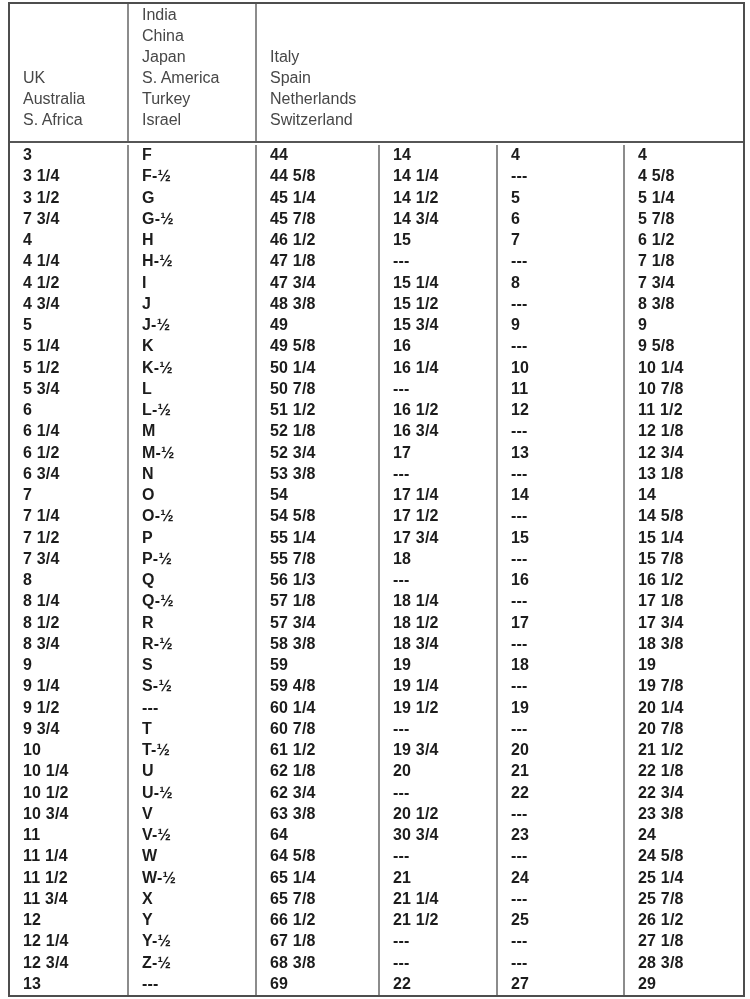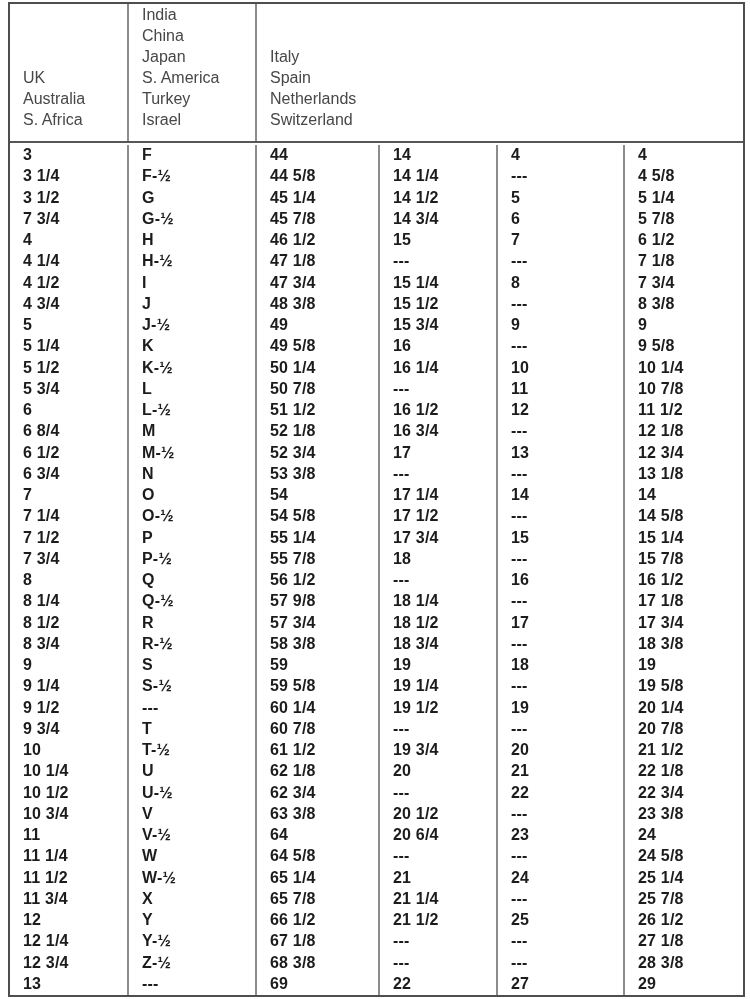--- a/index.html
+++ b/index.html
@@ -193,21 +193,21 @@
       </div>
       <div class="tr">
         <div class="td">6</div>
         <div class="td">L-½</div>
         <div class="td">51 1/2</div>
         <div class="td">16 1/2</div>
         <div class="td">12</div>
         <div class="td">11 1/2</div>
       </div>
       <div class="tr">
-        <div class="td">6 8/4</div>
+        <div class="td">6 1/4</div>
         <div class="td">M</div>
         <div class="td">52 1/8</div>
         <div class="td">16 3/4</div>
         <div class="td">---</div>
         <div class="td">12 1/8</div>
       </div>
       <div class="tr">
         <div class="td">6 1/2</div>
         <div class="td">M-½</div>
         <div class="td">52 3/4</div>
@@ -251,29 +251,29 @@
         <div class="td">7 3/4</div>
         <div class="td">P-½</div>
         <div class="td">55 7/8</div>
         <div class="td">18</div>
         <div class="td">---</div>
         <div class="td">15 7/8</div>
       </div>
       <div class="tr">
         <div class="td">8</div>
         <div class="td">Q</div>
-        <div class="td">56 1/2</div>
+        <div class="td">56 1/3</div>
         <div class="td">---</div>
         <div class="td">16</div>
         <div class="td">16 1/2</div>
       </div>
       <div class="tr">
         <div class="td">8 1/4</div>
         <div class="td">Q-½</div>
-        <div class="td">57 9/8</div>
+        <div class="td">57 1/8</div>
         <div class="td">18 1/4</div>
         <div class="td">---</div>
         <div class="td">17 1/8</div>
       </div>
       <div class="tr">
         <div class="td">8 1/2</div>
         <div class="td">R</div>
         <div class="td">57 3/4</div>
         <div class="td">18 1/2</div>
         <div class="td">17</div>
@@ -291,24 +291,24 @@
         <div class="td">9</div>
         <div class="td">S</div>
         <div class="td">59</div>
         <div class="td">19</div>
         <div class="td">18</div>
         <div class="td">19</div>
       </div>
       <div class="tr">
         <div class="td">9 1/4</div>
         <div class="td">S-½</div>
-        <div class="td">59 5/8</div>
+        <div class="td">59 4/8</div>
         <div class="td">19 1/4</div>
         <div class="td">---</div>
-        <div class="td">19 5/8</div>
+        <div class="td">19 7/8</div>
       </div>
       <div class="tr">
         <div class="td">9 1/2</div>
         <div class="td">---</div>
         <div class="td">60 1/4</div>
         <div class="td">19 1/2</div>
         <div class="td">19</div>
         <div class="td">20 1/4</div>
       </div>
       <div class="tr">
@@ -348,21 +348,21 @@
         <div class="td">V</div>
         <div class="td">63 3/8</div>
         <div class="td">20 1/2</div>
         <div class="td">---</div>
         <div class="td">23 3/8</div>
       </div>
       <div class="tr">
         <div class="td">11</div>
         <div class="td">V-½</div>
         <div class="td">64</div>
-        <div class="td">20 6/4</div>
+        <div class="td">30 3/4</div>
         <div class="td">23</div>
         <div class="td">24</div>
       </div>
       <div class="tr">
         <div class="td">11 1/4</div>
         <div class="td">W</div>
         <div class="td">64 5/8</div>
         <div class="td">---</div>
         <div class="td">---</div>
         <div class="td">24 5/8</div>

